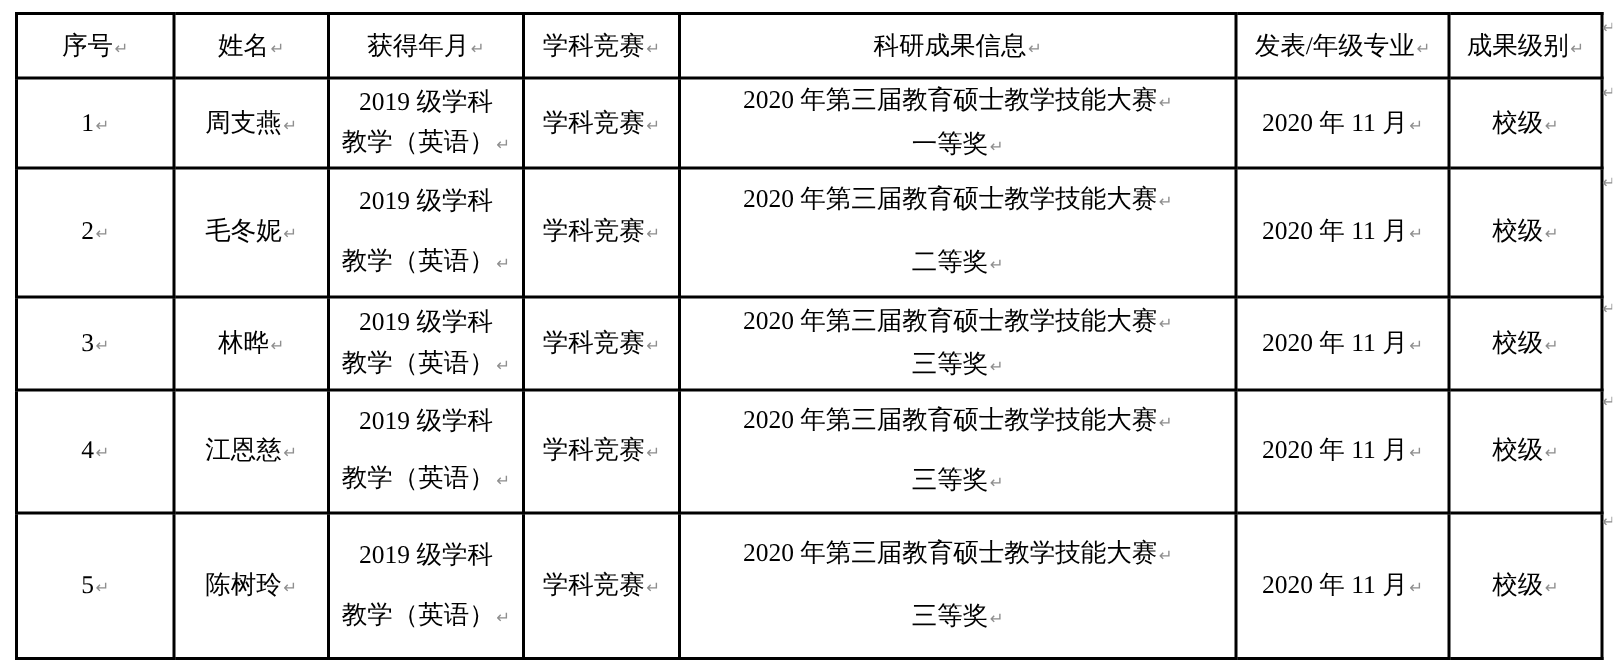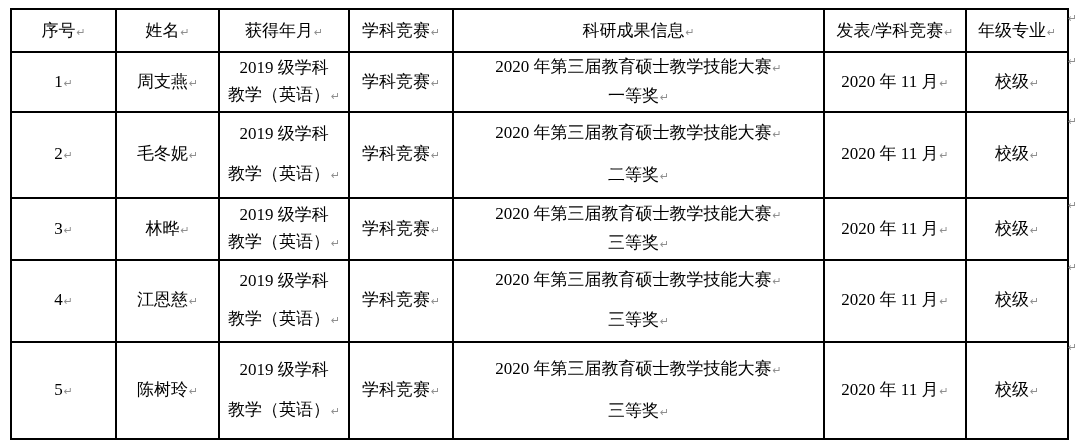--- a/index.html
+++ b/index.html
@@ -69,22 +69,22 @@
       <col style="width:102px">
     </colgroup>
 
     <tbody>
         <tr class="h-head">
       <th><span>序号</span><span class="mark">↵</span></th>
       <th><span>姓名</span><span class="mark">↵</span></th>
       <th><span>获得年月</span><span class="mark">↵</span></th>
       <th><span>学科竞赛</span><span class="mark">↵</span></th>
       <th><span>科研成果信息</span><span class="mark">↵</span></th>
-      <th><span>发表/学科竞赛</span><span class="mark">↵</span></th>
-      <th><span>年级专业</span><span class="mark">↵</span></th>
+      <th><span>发表/年级专业</span><span class="mark">↵</span></th>
+      <th><span>成果级别</span><span class="mark">↵</span></th>
     </tr>
 
     <tr class="h-r1 lh-tight">
       <td><span>1</span><span class="mark">↵</span></td>
       <td><span>周支燕</span><span class="mark">↵</span></td>
       <td>
         <div>2019 级学科</div>
         <div><span>教学（英语）</span><span class="mark">↵</span></div>
       </td>
       <td><span>学科竞赛</span><span class="mark">↵</span></td>

